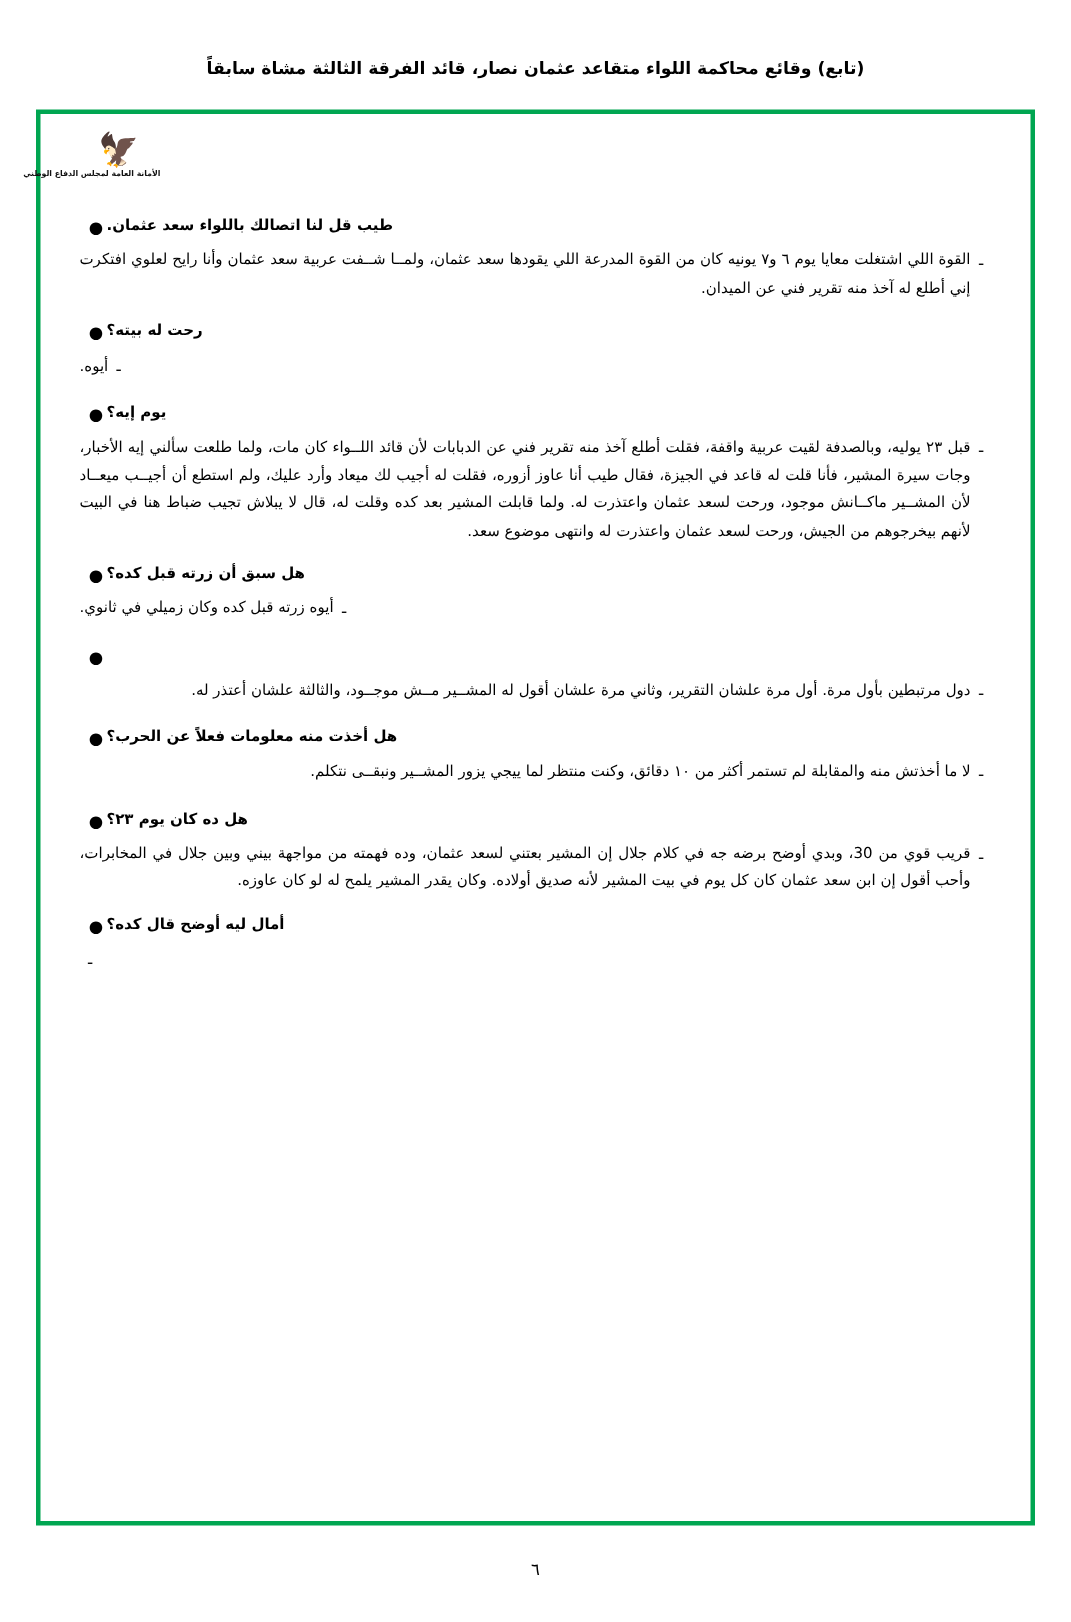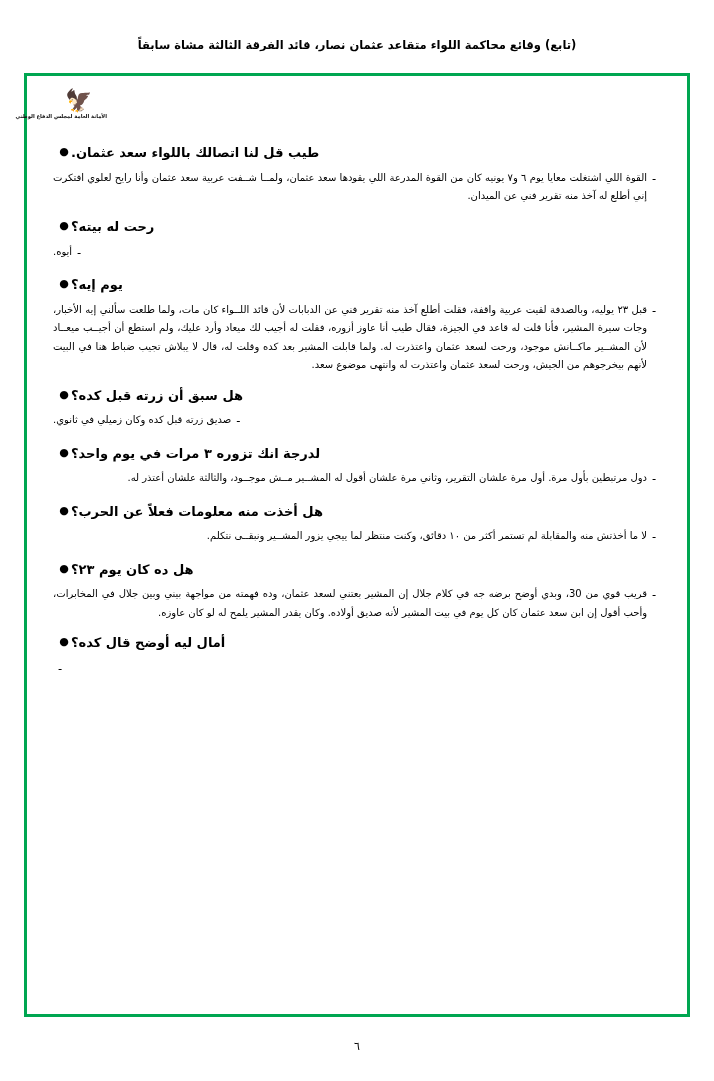--- a/index.html
+++ b/index.html
@@ -79,21 +79,21 @@
 
   .q {
     display: flex;
     flex-direction: row;
     justify-content: flex-end;
     align-items: flex-start;
     margin: 0 0 4px 0;
     padding-left: 4px;
   }
   .q-text {
-    font-size: 13px;
+    font-size: 10px;
     font-weight: bold;
     line-height: 1.75;
     text-align: right;
     direction: rtl;
   }
   .q-bullet {
     display: inline-block;
     width: 14px;
     min-width: 14px;
     text-align: center;
@@ -187,27 +187,26 @@
           </div>
         </div>
 
         <div class="qa-block">
           <div class="q">
             <span class="q-text">هل سبق أن زرته قبل كده؟</span>
             <span class="q-bullet">●</span>
           </div>
           <div class="a center-ish">
             <span class="a-dash">-</span>
-            <span class="a-text">صديق زرته قبل كده وكان زميلي في ثانوي.</span>
-          </div>
-        </div>
-
-        <div class="qa-block">
-          <div class="q">
-            <span class="q-text">لدرجة انك تزوره ٣ مرات في يوم واحد؟</span>
+            <span class="a-text">أيوه زرته قبل كده وكان زميلي في ثانوي.</span>
+          </div>
+        </div>
+
+        <div class="qa-block">
+          <div class="q">
             <span class="q-bullet">●</span>
           </div>
           <div class="a">
             <span class="a-dash">-</span>
             <span class="a-text">دول مرتبطين بأول مرة. أول مرة علشان التقرير، وثاني مرة علشان أقول له المشــير مــش موجــود، والثالثة علشان أعتذر له.</span>
           </div>
         </div>
 
         <div class="qa-block">
           <div class="q">

